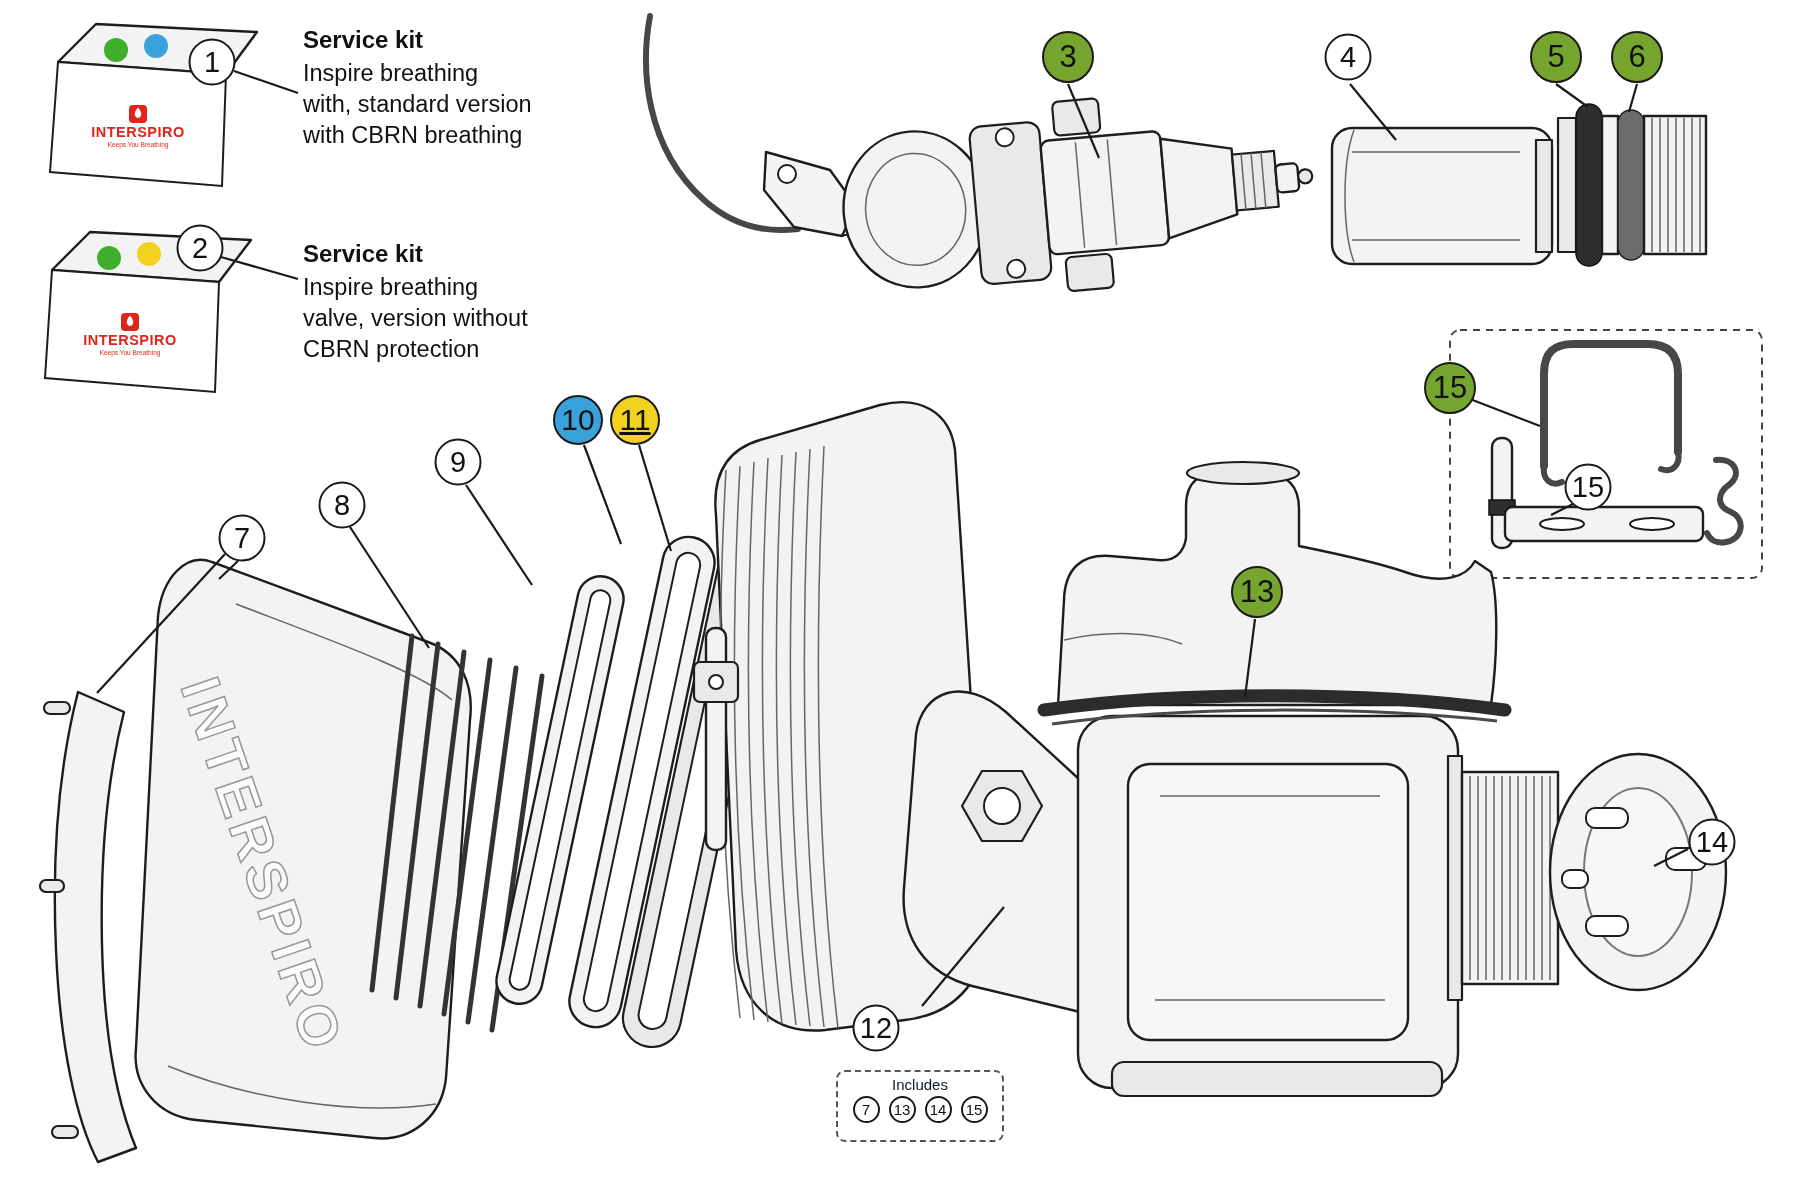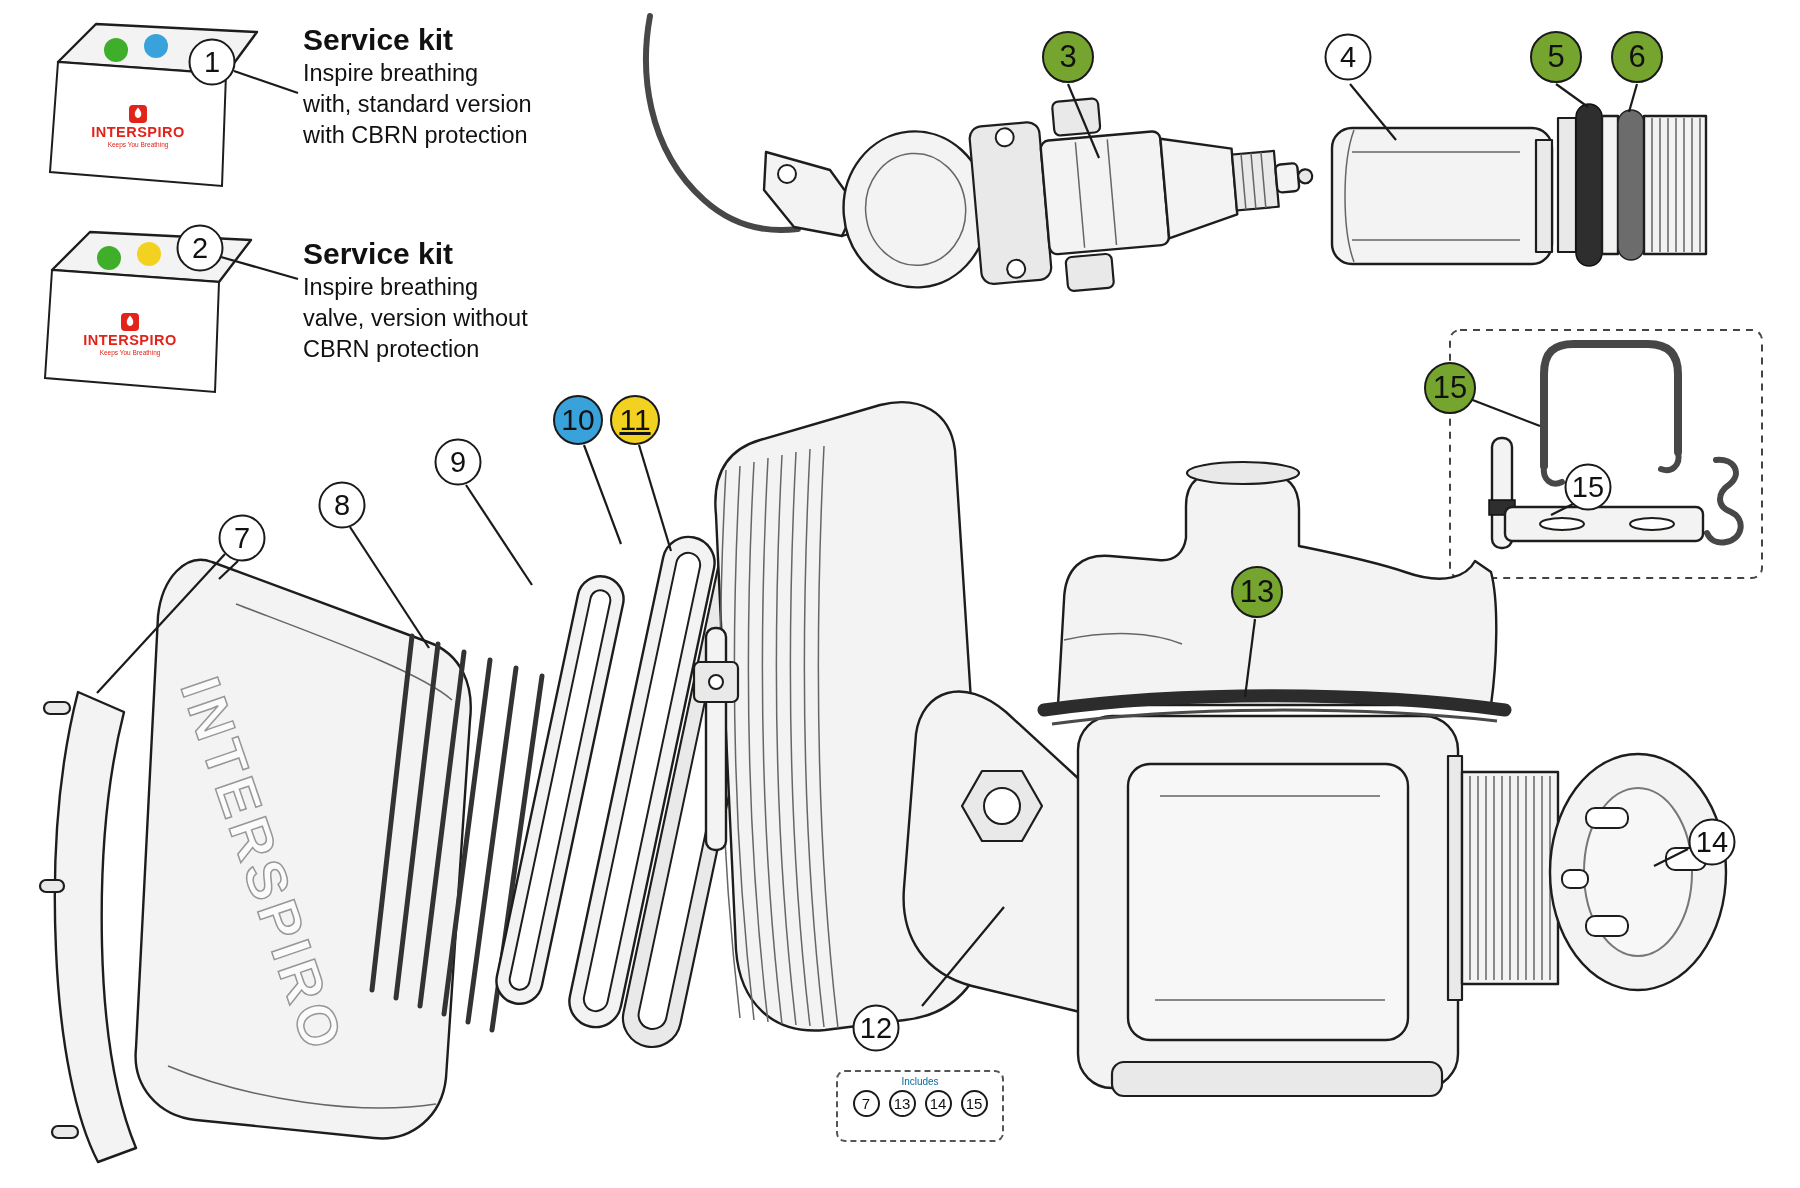--- a/index.html
+++ b/index.html
@@ -27,32 +27,32 @@
   
   .co { position:absolute; width:47px; height:47px; border:2.6px solid #1a1a1a; border-radius:50%;
     background:#fff; display:flex; align-items:center; justify-content:center; font-size:29px;
     transform:translate(-50%,-50%); z-index:6; cursor:default; }
   .co.g { background:var(--green,#76a52f); width:52px; height:52px; font-size:31px; }
   .co.b { background:var(--blue,#3aa2da); width:50px; height:50px; font-size:30px;text-align:center; }
   .co.y { background:var(--yellow,#f3d120); width:50px; height:50px; font-size:30px;text-decoration:underline; }
 
   
   .kit-text { position:absolute; font-size:23.5px; line-height:31px; z-index:5; }
-  .kit-title { font-weight:bold; font-size:30px; margin-bottom:3px; }
+  .kit-title { font-weight:bold; font-size:24px; margin-bottom:3px; }
 
   
   .logo { position:absolute; width:120px; display:flex; flex-direction:column; align-items:center; z-index:5; }
   .logo-name { color:var(--red,#e2231a); font-weight:bold; font-size:14.5px; letter-spacing:.5px; }
   .logo-tag  { color:var(--red,#e2231a); font-size:6.5px; margin-top:1px; }
 
   
   .includes-box { position:absolute; left:836px; top:1070px; width:168px; height:72px;
     border:2px dashed #555; border-radius:9px; background:#fff; display:flex; flex-direction:column;
     align-items:center; padding-top:4px; z-index:5; }
-  .includes-label { font-size:10px; color:#0369a1; }
+  .includes-label { font-size:15px; color:#0f172a; }
   .includes-items { display:flex; gap:9px; margin-top:3px; }
   .mini { width:27px; height:27px; border:2px solid #1a1a1a; border-radius:50%; background:#fff;
     display:flex; align-items:center; justify-content:center; font-size:15px; }
 </style>
 </head>
 <body>
 
 <div class="canvas">
 
   <svg class="art" width="1800" height="1188" viewBox="0 0 1800 1188">
@@ -221,21 +221,21 @@
       <path d="M1688,849 L1654,866"></path>
       <path d="M1470,399 L1540,426"></path>
       <path d="M1575,503 L1551,515"></path>
     </g>
   </svg>
 
   <div class="kit-text" style="left:303px; top:24px">
     <div class="kit-title">Service kit</div>
     <div>Inspire breathing</div>
     <div>with, standard version</div>
-    <div>with CBRN protection</div>
+    <div>with CBRN breathing</div>
   </div>
 
   <div class="kit-text" style="left:303px; top:238px">
     <div class="kit-title">Service kit</div>
     <div>Inspire breathing</div>
     <div>valve, version without</div>
     <div>CBRN protection</div>
   </div>
 
   <div class="logo" style="left:78px; top:104px">

